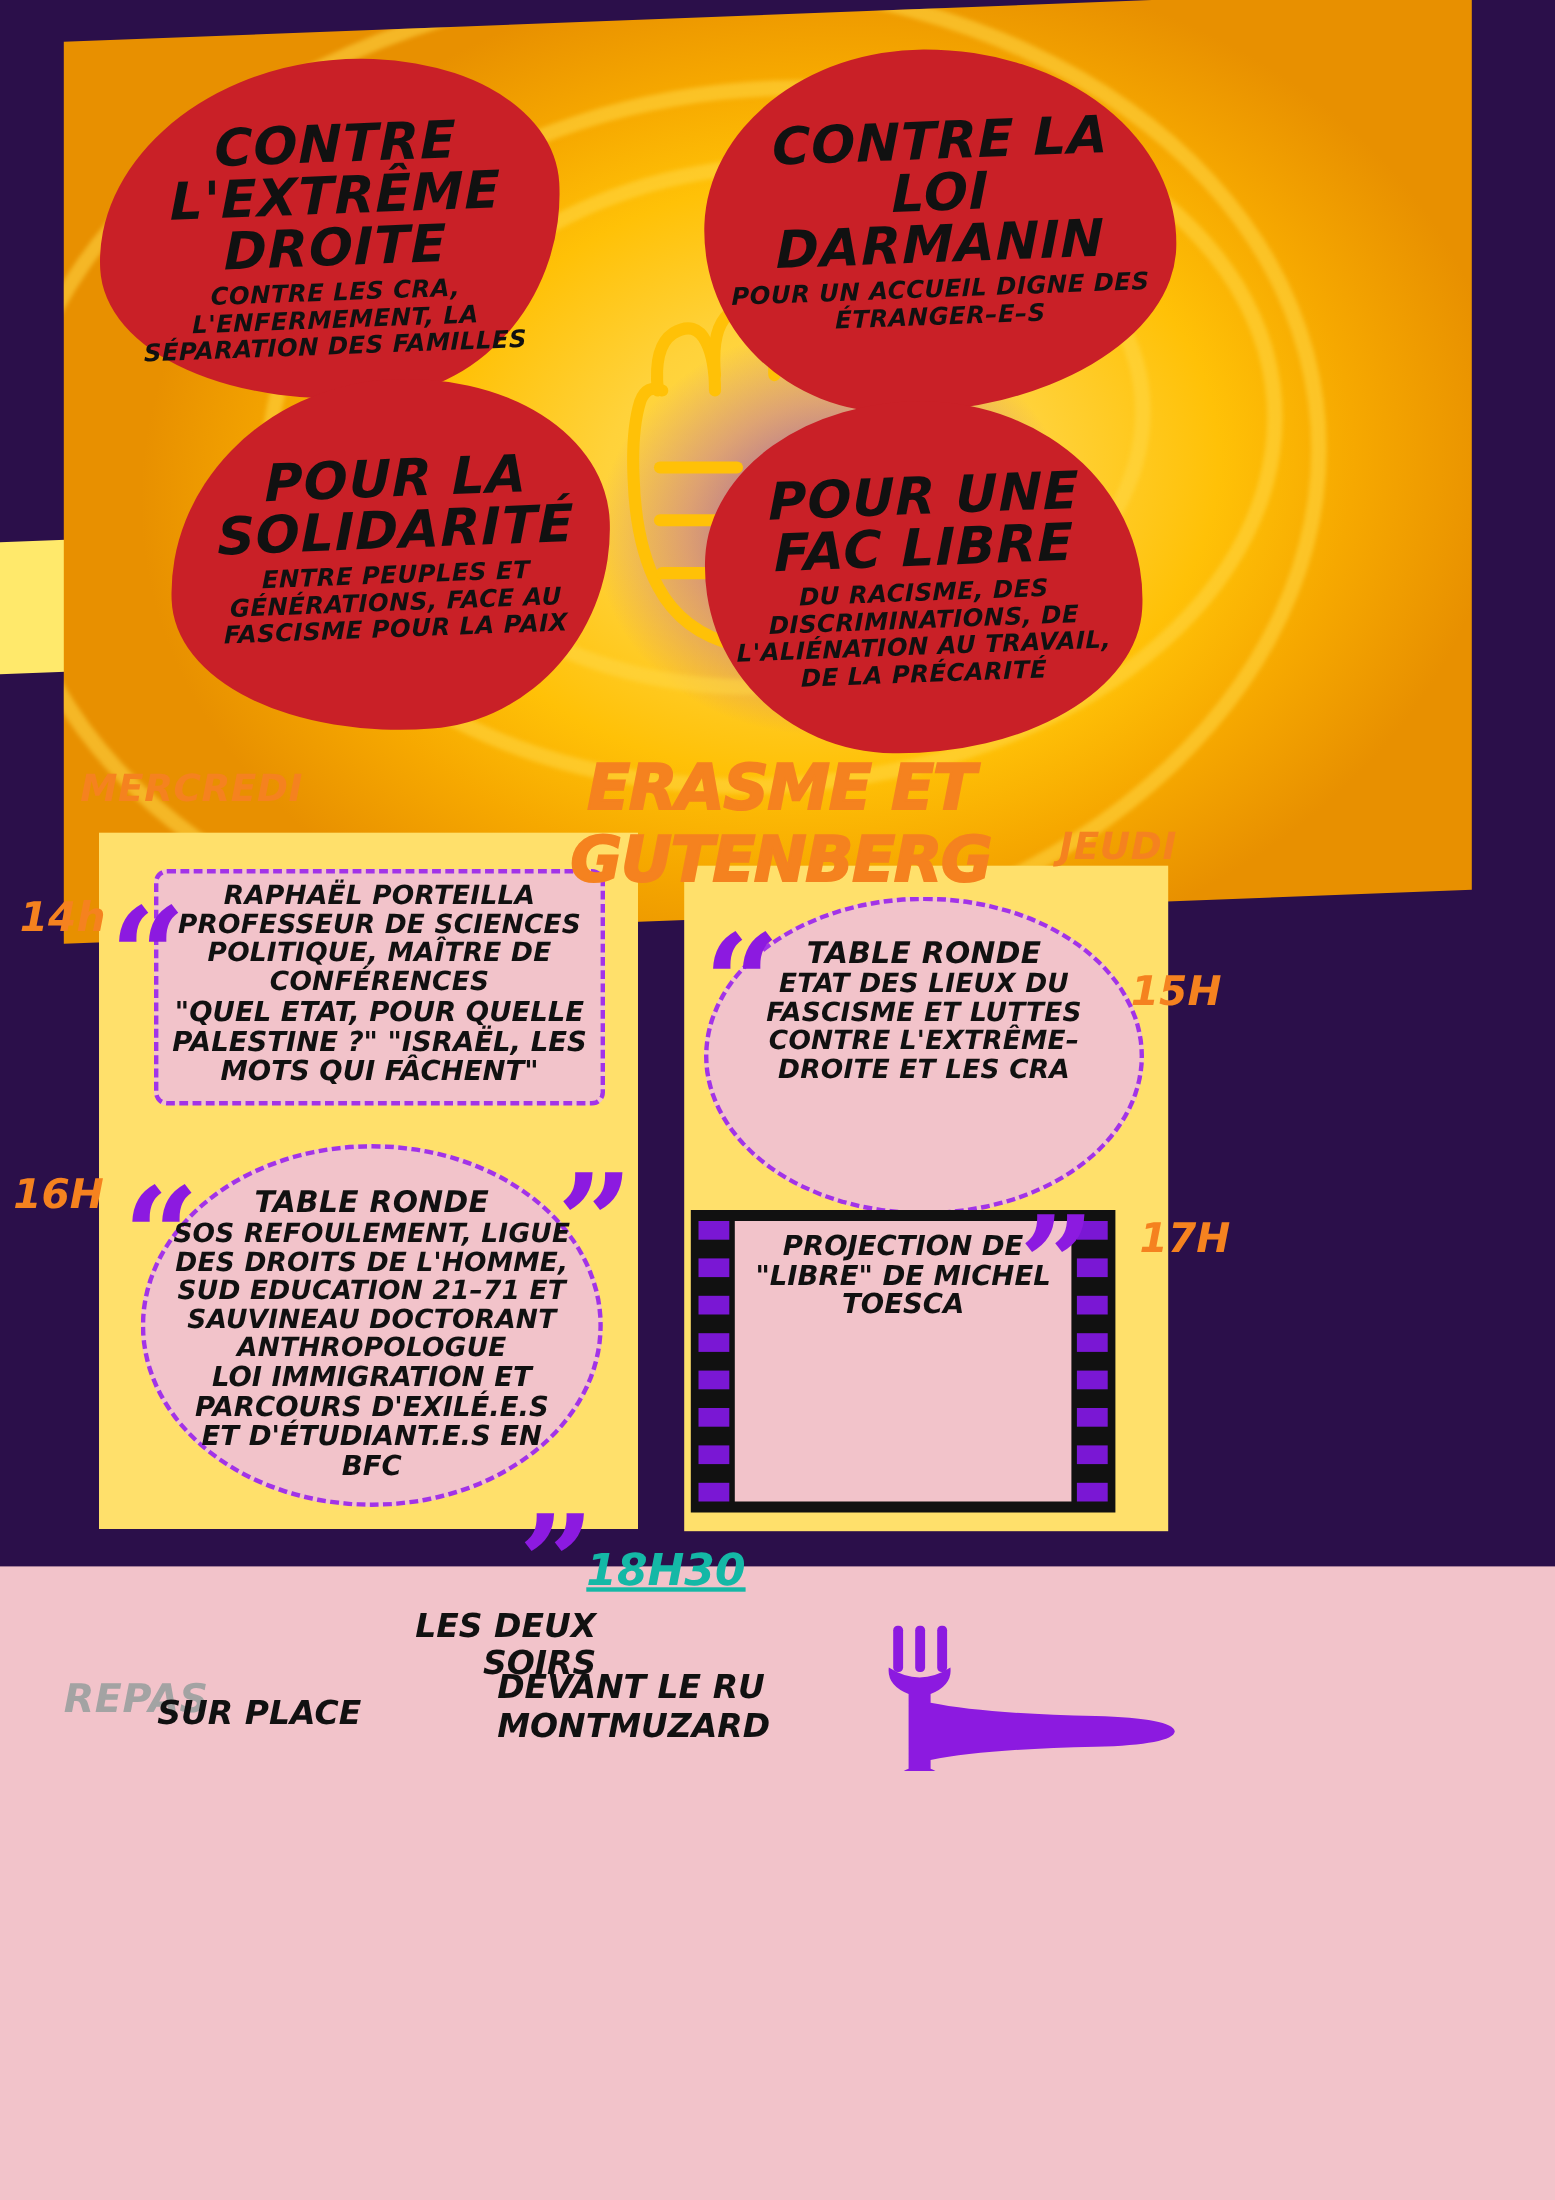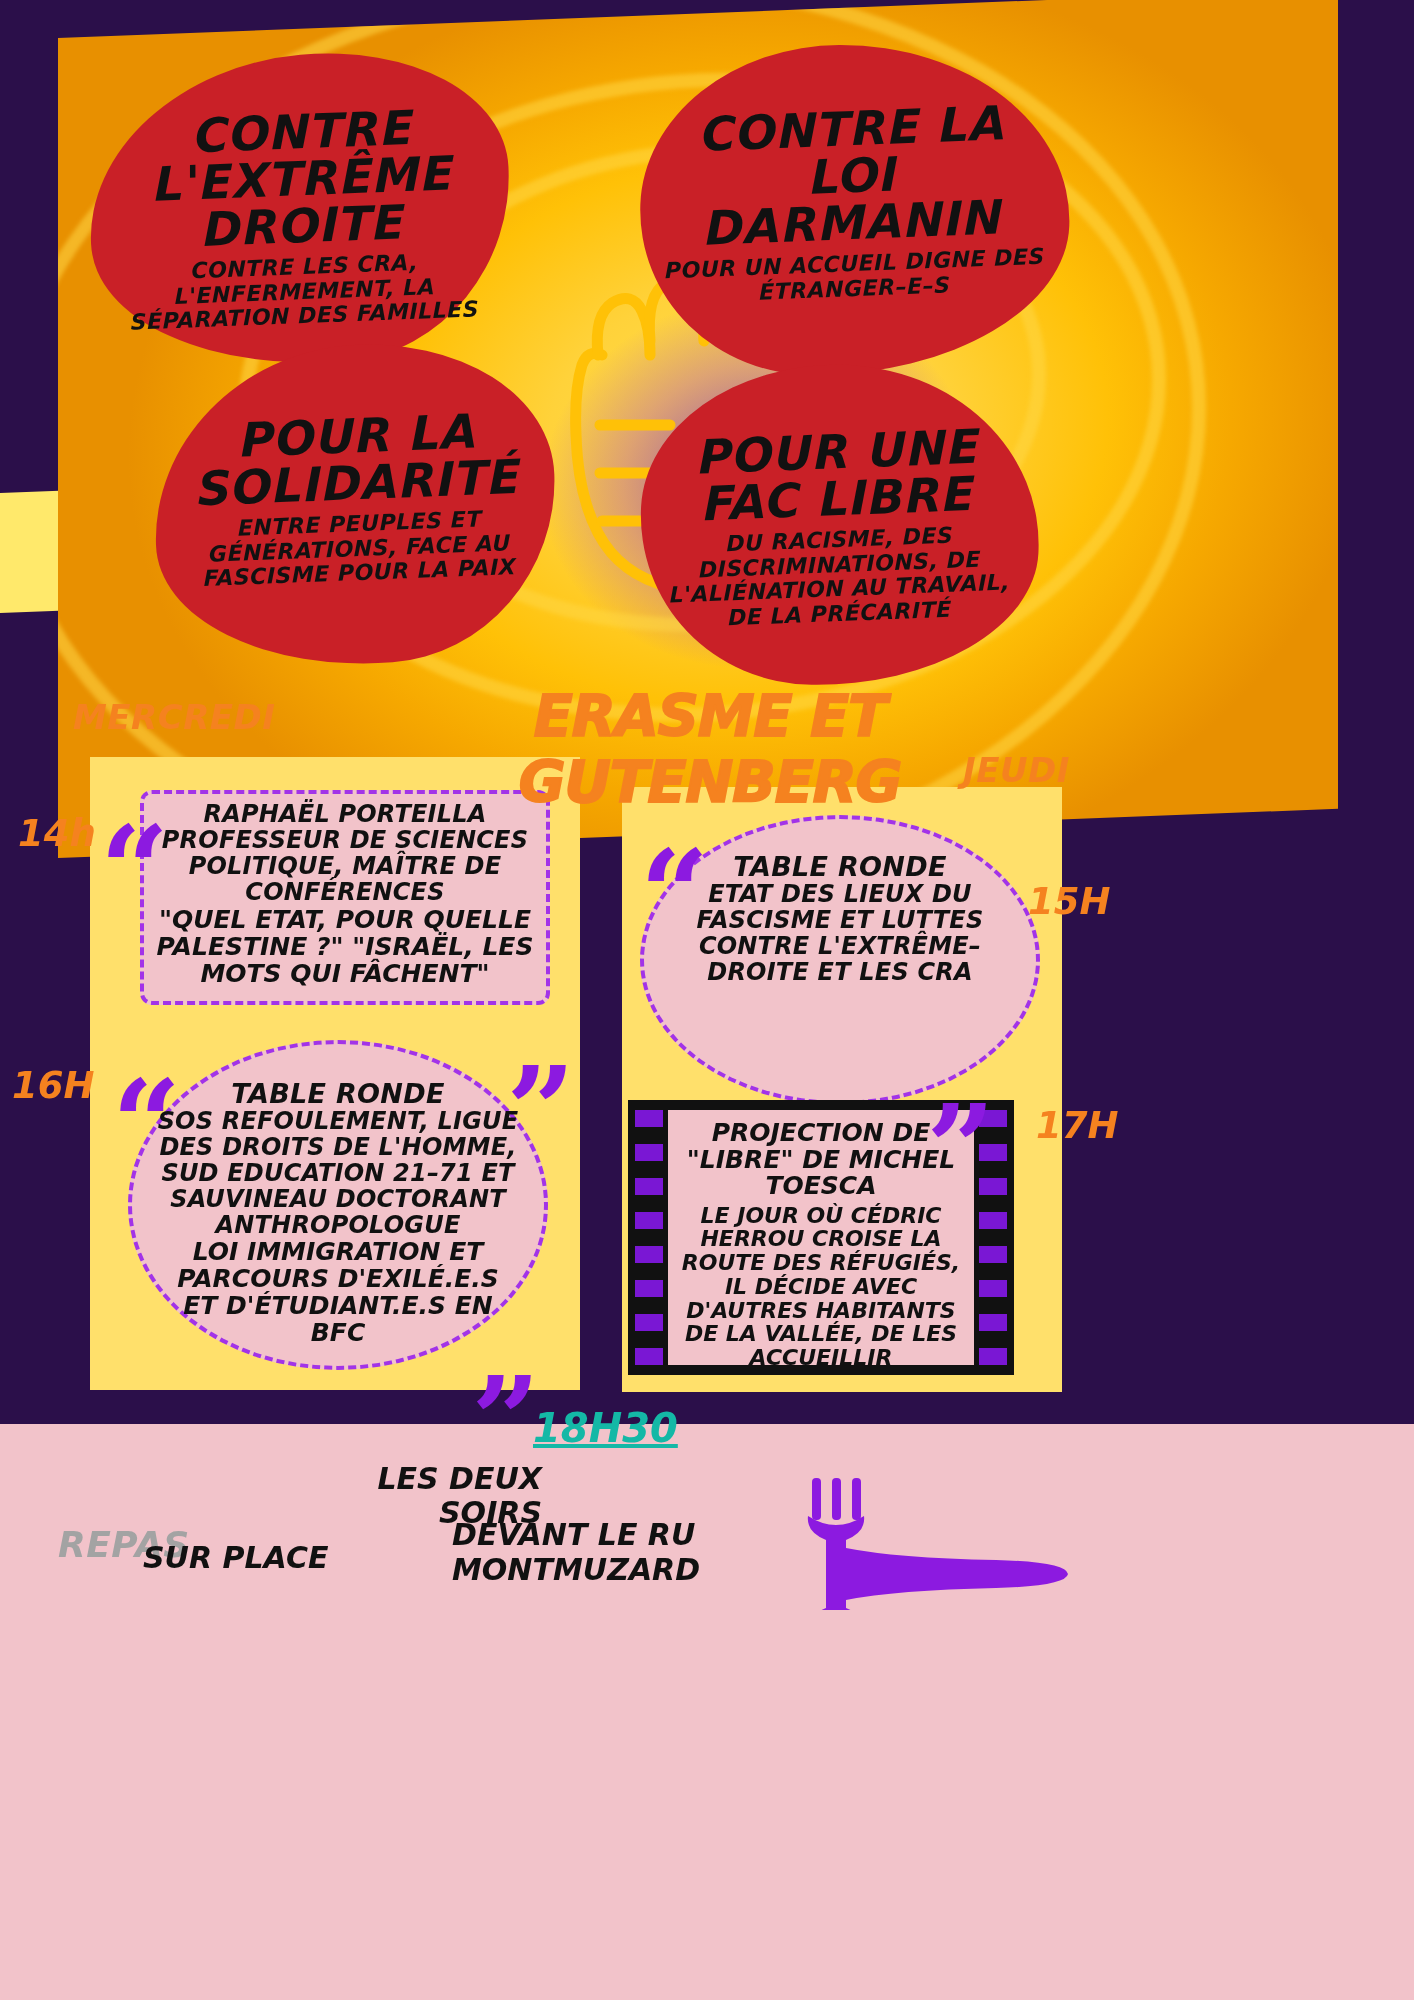--- a/index.html
+++ b/index.html
@@ -402,21 +402,20 @@
     <div class="perf"></div>
     <div class="perf"></div>
     <div class="perf"></div>
     <div class="perf"></div>
     <div class="perf"></div>
     <div class="perf"></div>
     <div class="perf"></div>
   </div>
   <div id="film-inner">
     <div id="film-title">PROJECTION DE "LIBRE" DE MICHEL TOESCA</div>
-    <div id="film-desc">LE JOUR OÙ CÉDRIC HERROU CROISE LA ROUTE DES RÉFUGIÉS, IL DÉCIDE AVEC D'AUTRES HABITANTS DE LA VALLÉE, DE LES ACCUEILLIR</div>
   </div>
 </div>
 
 <div id="meal-band"></div>
 <div id="meal-repas">REPAS</div>
 <div id="meal-deux-soirs">LES DEUX SOIRS</div>
 <div id="meal-surplace">SUR PLACE</div>
 <div id="meal-devant">DEVANT LE RU MONTMUZARD</div>
 
 <svg id="cutlery-icon" viewBox="0 0 300 140">

